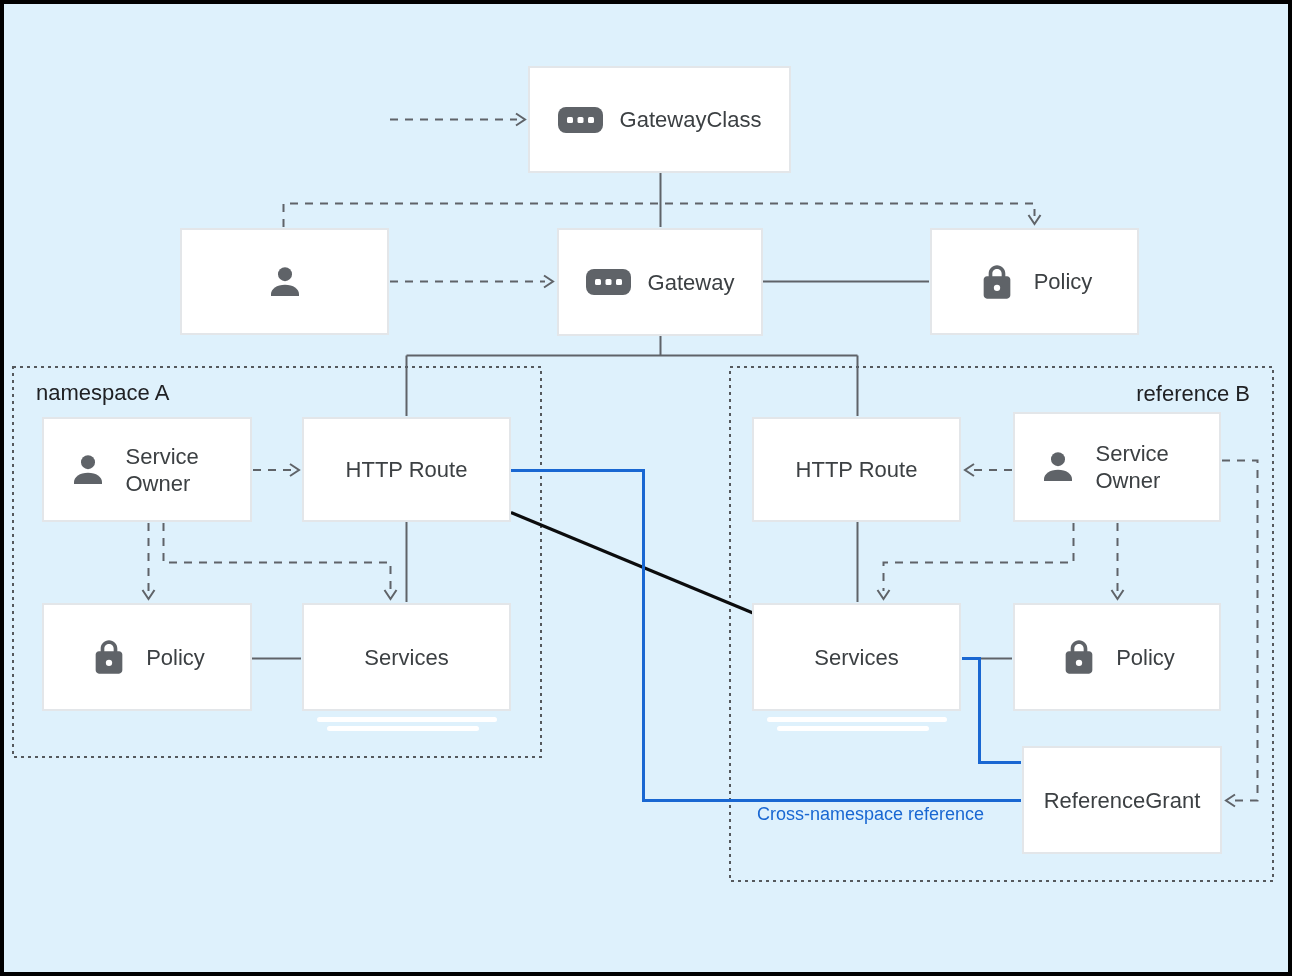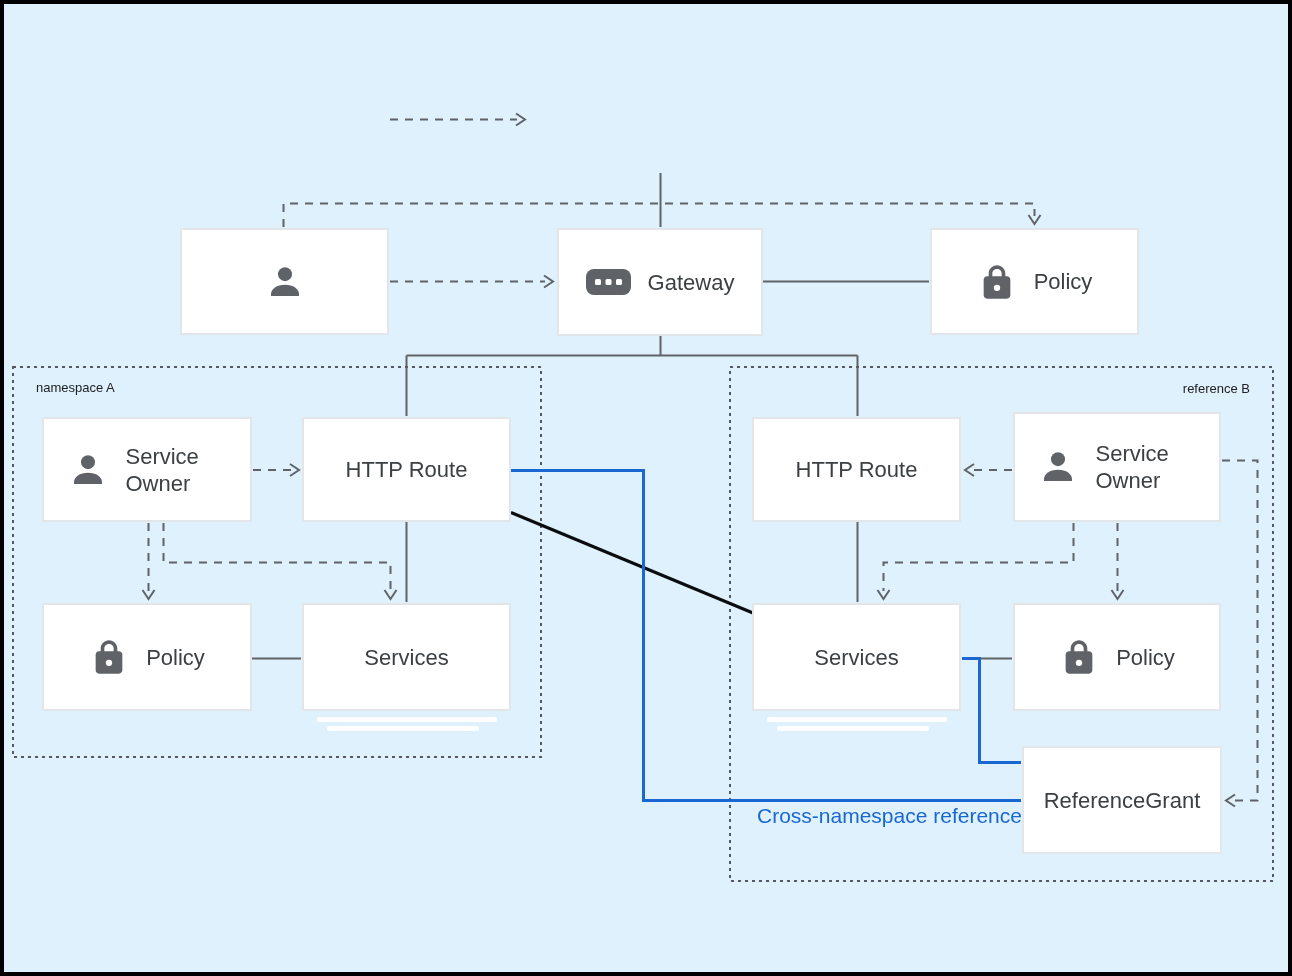--- a/index.html
+++ b/index.html
@@ -20,24 +20,24 @@
   .node{
     position:absolute; background:#fff;
     border:2px solid var(--node-border);
     box-sizing:border-box;
     display:flex; align-items:center; justify-content:center;
     gap:17px; color:var(--ink); font-size:22px; line-height:27px;
   }
   .node .txt{white-space:pre-line;}
   .wrap100{max-width:102px;}
   .ns-label{
-    position:absolute; font-size:13px; color:#202124;
+    position:absolute; font-size:22px; color:#202124;
   }
   .blue-label{
-    position:absolute; font-size:21px; color:var(--blue);
+    position:absolute; font-size:18px; color:var(--blue);
   }
   .stack{position:absolute; background:#fff; height:5px; border-radius:3px;}
   .icon{flex:0 0 auto; display:block;}
 </style>
 </head>
 <body>
 
 <div class="canvas">
 
   <svg class="layer" viewBox="0 0 1292 976" xmlns="http://www.w3.org/2000/svg">
@@ -78,20 +78,29 @@
     <g stroke="#1967D2" stroke-width="3" fill="none">
       <path d="M511 470.5 L643.5 470.5 L643.5 800.5 L1021 800.5"></path>
       <path d="M962 658.5 L979.5 658.5 L979.5 762.5 L1021 762.5"></path>
     </g>
   </svg>
 
   <div class="ns-label" style="left:36px; top:380px;">namespace A</div>
   <div class="ns-label" style="left:1050px; top:381px; width:200px; text-align:right;">reference B</div>
 
 
+  <div class="node" style="left:528px; top:66px; width:263px; height:107px;">
+    <svg class="icon" width="45" height="26" viewBox="0 0 45 26">
+      <rect x="0" y="0" width="45" height="26" rx="8" fill="#5F6368"></rect>
+      <rect x="9" y="10" width="6" height="6" rx="1.5" fill="#fff"></rect>
+      <rect x="19.5" y="10" width="6" height="6" rx="1.5" fill="#fff"></rect>
+      <rect x="30" y="10" width="6" height="6" rx="1.5" fill="#fff"></rect>
+    </svg>
+    <span class="txt">GatewayClass</span>
+  </div>
 
   <div class="node" style="left:180px; top:228px; width:209px; height:107px;">
     <svg class="icon" width="42" height="42" viewBox="0 0 24 24">
       <circle cx="12" cy="7.5" r="4" fill="#5F6368"></circle>
       <path d="M12 13.5c-4.7 0-8 2.4-8 5.4V20h16v-1.1c0-3-3.3-5.4-8-5.4z" fill="#5F6368"></path>
     </svg>
   </div>
 
   <div class="node" style="left:557px; top:228px; width:206px; height:108px;">
     <svg class="icon" width="45" height="26" viewBox="0 0 45 26">

